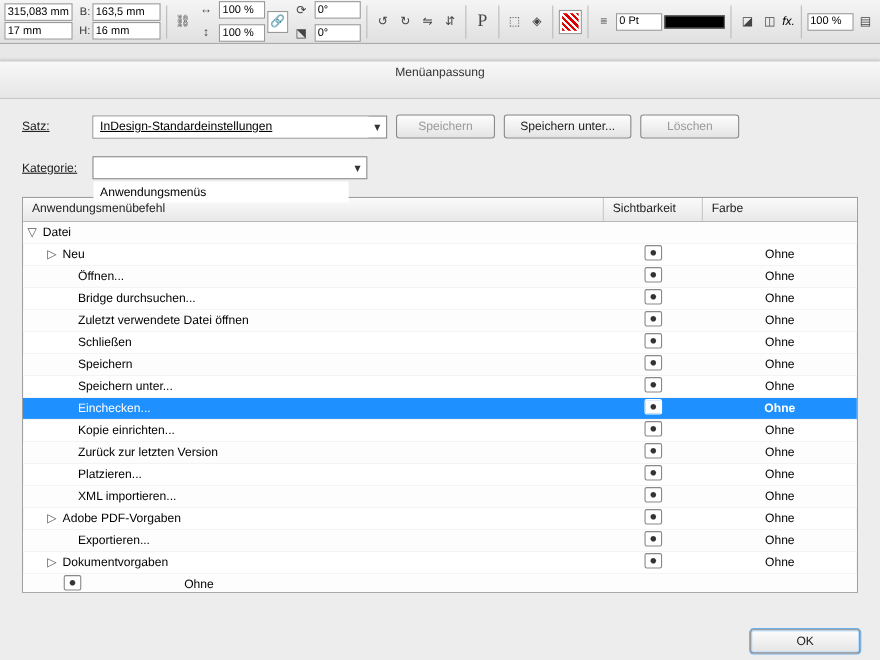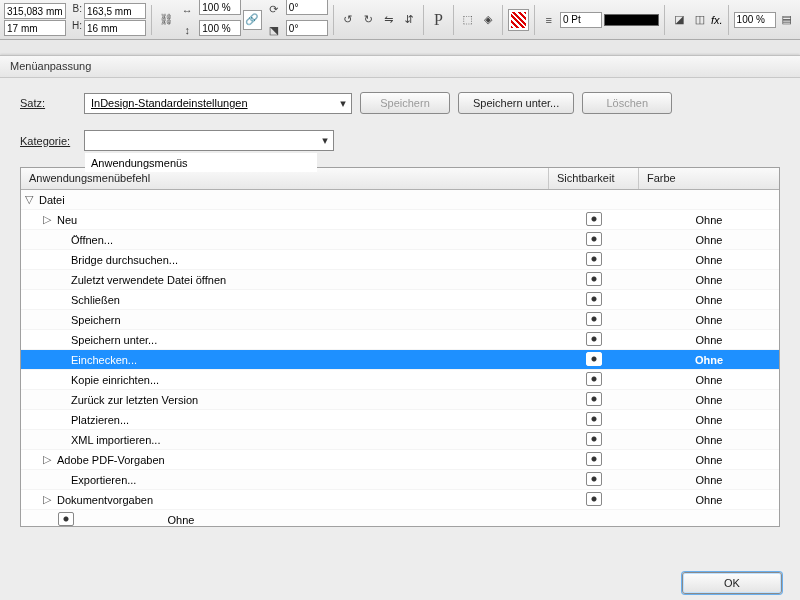--- a/index.html
+++ b/index.html
@@ -1,34 +1,34 @@
 <!DOCTYPE html>
 <html><head>
 <meta charset="utf-8">
 <style>
   * { box-sizing: border-box; margin: 0; padding: 0; font-family: Tahoma, Arial, sans-serif; font-size: 11px; }
   body { background: #e8e8e8; width: 800px; height: 600px; overflow: hidden; }
   
   
   .toolbar { background: linear-gradient(#f5f5f5, #e0e0e0); height: 40px; border-bottom: 1px solid #aaa; display: flex; align-items: center; padding: 2px 4px; gap: 2px; overflow: hidden; }
   .tb-group { display: flex; flex-direction: column; gap: 1px; }
-  .tb-field { display: flex; align-items: flex-start; gap: 2px; }
+  .tb-field { display: flex; align-items: center; gap: 2px; }
   .tb-label { font-size: 10px; color: #333; width: 14px; text-align: right; }
   .tb-input { width: 62px; height: 16px; border: 1px solid #999; background: #fff; font-size: 10px; padding: 0 2px; }
   .tb-input.sm { width: 42px; }
   .tb-sep { width: 1px; height: 30px; background: #bbb; margin: 0 3px; }
   .tb-icon { width: 20px; height: 20px; display: flex; align-items: center; justify-content: center; color: #444; cursor: pointer; }
   .tb-icon.box { border: 1px solid #999; background: #fff; }
   .tb-stroke { width: 22px; height: 22px; border: 1px solid #999; background: #fff; position: relative; }
   .tb-stroke::after { content:""; position:absolute; left:2px; top:2px; right:2px; bottom:2px; background: repeating-linear-gradient(45deg,#d00,#d00 2px,transparent 2px,transparent 4px); }
   .tb-black { width: 60px; height: 12px; background: #000; border: 1px solid #666; }
   
   
   .dialog { position: absolute; left: 0; top: 55px; right: 0; bottom: 0; background: #ededed; border-top: 1px solid #c0c0c0; box-shadow: 0 -1px 2px rgba(0,0,0,0.1); }
-  .dialog-title { height: 22px; background: linear-gradient(#f8f8f8, #e6e6e6); border-bottom: 1px solid #c8c8c8; padding: 4px 10px; font-size: 11px; color: #333; }
+  .dialog-title { height: 34px; background: linear-gradient(#f8f8f8, #e6e6e6); border-bottom: 1px solid #c8c8c8; padding: 4px 10px; font-size: 11px; color: #333; text-align: center; }
   .dialog-body { padding: 14px 20px 10px 20px; }
   
   .row { display: flex; align-items: center; gap: 8px; margin-bottom: 16px; }
   .row-label { width: 56px; text-align: left; color: #222; text-decoration-color: transparent; }
   .row-label .ul { text-decoration: underline; }
   .combo { position: relative; display: inline-flex; align-items: center; background: #fff; border: 1px solid #888; height: 21px; }
   .combo input { border: none; outline: none; padding: 0 6px; height: 19px; font-size: 11px; }
   .combo .arrow { width: 16px; text-align: center; color: #333; cursor: pointer; }
   .combo.w1 input { width: 250px; text-decoration: underline; }
   .combo.w2 input { width: 232px; margin-top: 44px; }

